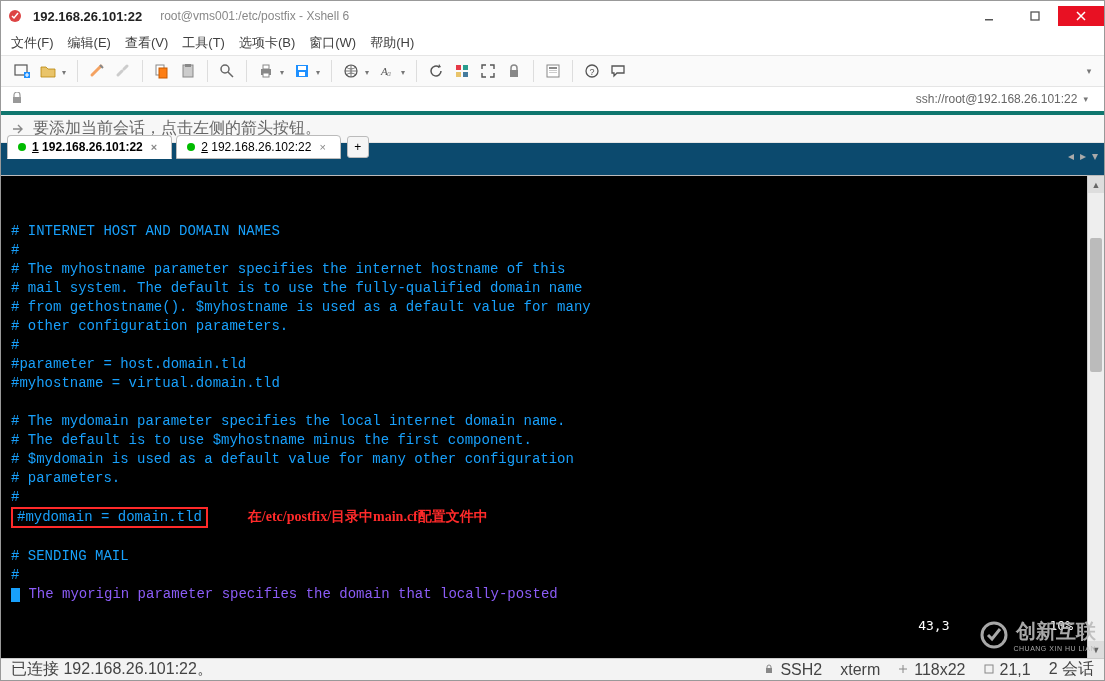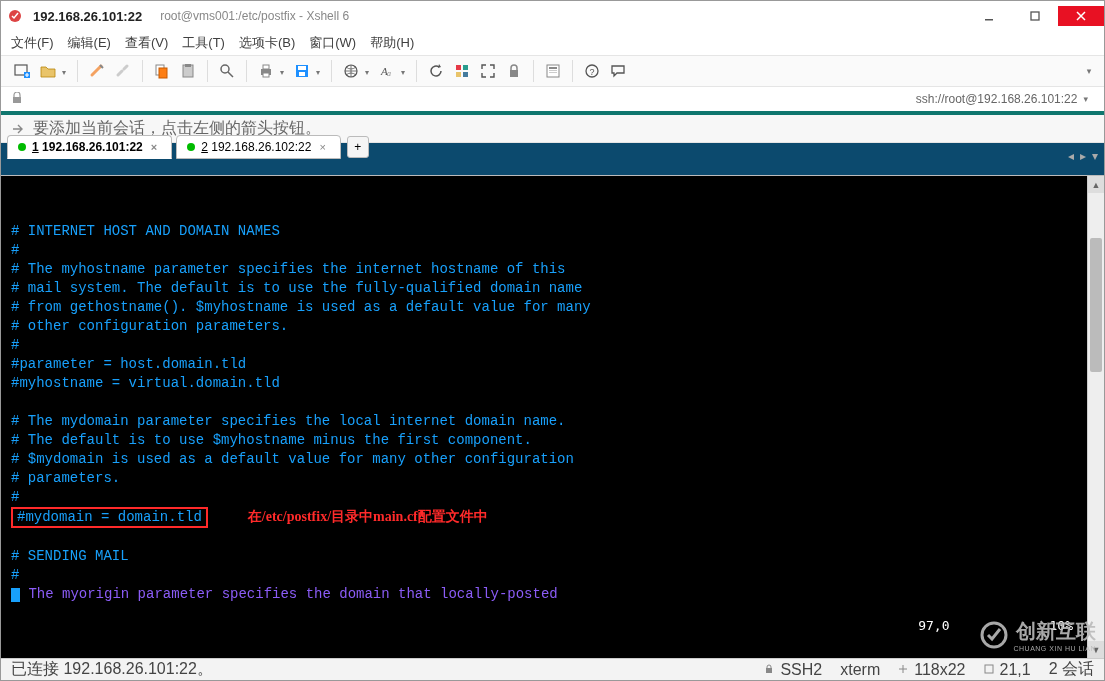--- a/index.html
+++ b/index.html
@@ -295,21 +295,21 @@
 <span class="line"># The default is to use $myhostname minus the first component.</span>
 <span class="line"># $mydomain is used as a default value for many other configuration</span>
 <span class="line"># parameters.</span>
 <span class="line">#</span>
 <span class="line"><span class="highlight-box">#mydomain = domain.tld</span><span class="annotation">在/etc/postfix/目录中main.cf配置文件中</span></span>
 <span class="line"></span>
 <span class="line"># SENDING MAIL</span>
 <span class="line">#</span>
 <span class="line"><span class="cursor-block"></span><span class="lastline-hash"> The myorigin parameter specifies the domain that locally-posted</span></span>
       <div class="term-status-right">
-        <span class="col1">97,0</span><span>10%</span>
+        <span class="col1">43,3</span><span>10%</span>
       </div>
     </div>
     <div class="scroll-v">
       <div class="arrow">▲</div>
       <div class="track">
           <div class="thumb"></div>
         </div>
       <div class="arrow">▼</div>
     </div>
   </div>

